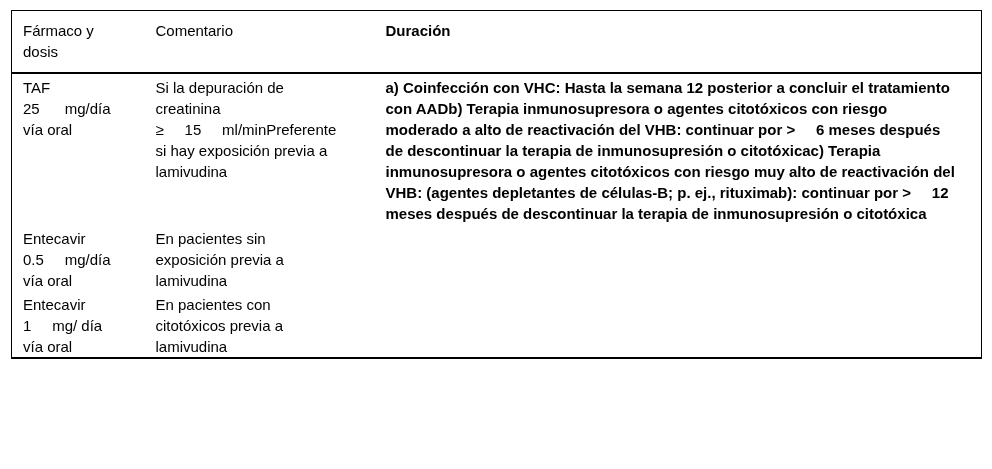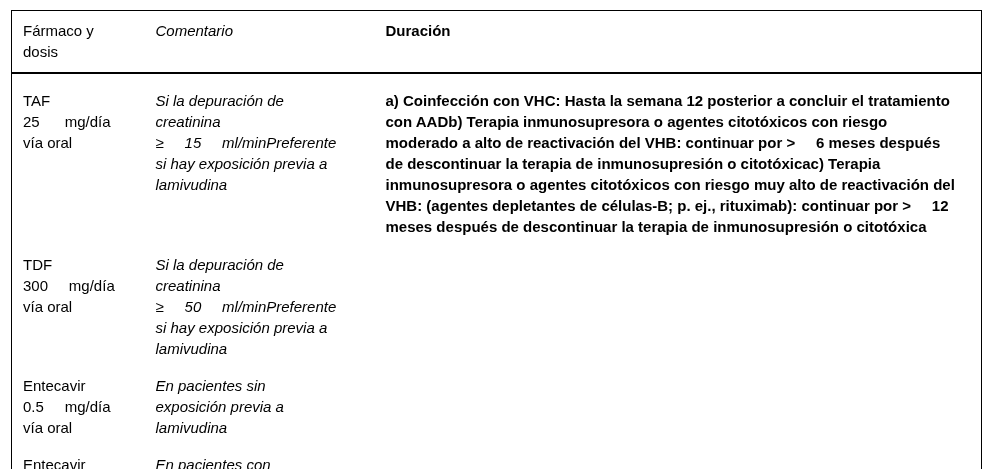--- a/index.html
+++ b/index.html
@@ -39,23 +39,23 @@
     font-weight: normal;
     white-space: pre-wrap;
     padding: 0;
   }
   thead th {
     border-bottom: 2px solid #000000;
     padding-top: 9px;
     padding-bottom: 10px;
   }
   th.col-drug, td.col-drug { padding-left: 11px; padding-right: 10px; }
-  th.col-comment, td.col-comment { padding-left: 0; padding-right: 12px; font-style: italic; }
+  th.col-comment, td.col-comment { padding-left: 0; padding-right: 12px; }
   th.col-duration, td.col-duration { padding-left: 0; padding-right: 8px; font-weight: bold; }
-  tbody td { padding-top: 16px; }
+  tbody td { padding-top: 3px; }
   tr.row-1 td { height: 148px; }
   tr.row-2 td { height: 105px; }
   tr.row-3 td { height: 60px; }
   tr.row-4 td { height: 60px; }
 </style>
 </head>
 <body>
 
 <div class="table-wrap">
   <table class="med-table">
@@ -83,31 +83,20 @@
 si hay exposición previa a
 lamivudina</td>
         <td class="col-duration">a) Coinfección con VHC: Hasta la semana 12 posterior a concluir el tratamiento
 con AADb) Terapia inmunosupresora o agentes citotóxicos con riesgo
 moderado a alto de reactivación del VHB: continuar por &gt;     6 meses después
 de descontinuar la terapia de inmunosupresión o citotóxicac) Terapia
 inmunosupresora o agentes citotóxicos con riesgo muy alto de reactivación del
 VHB: (agentes depletantes de células-B; p. ej., rituximab): continuar por &gt;     12
 meses después de descontinuar la terapia de inmunosupresión o citotóxica</td>
       </tr>
-      <tr class="row-2">
-        <td class="col-drug">TDF
-300     mg/día
-vía oral</td>
-        <td class="col-comment">Si la depuración de
-creatinina
-≥     50     ml/minPreferente
-si hay exposición previa a
-lamivudina</td>
-        <td class="col-duration"></td>
-      </tr>
       <tr class="row-3">
         <td class="col-drug">Entecavir
 0.5     mg/día
 vía oral</td>
         <td class="col-comment">En pacientes sin
 exposición previa a
 lamivudina</td>
         <td class="col-duration"></td>
       </tr>
       <tr class="row-4">

